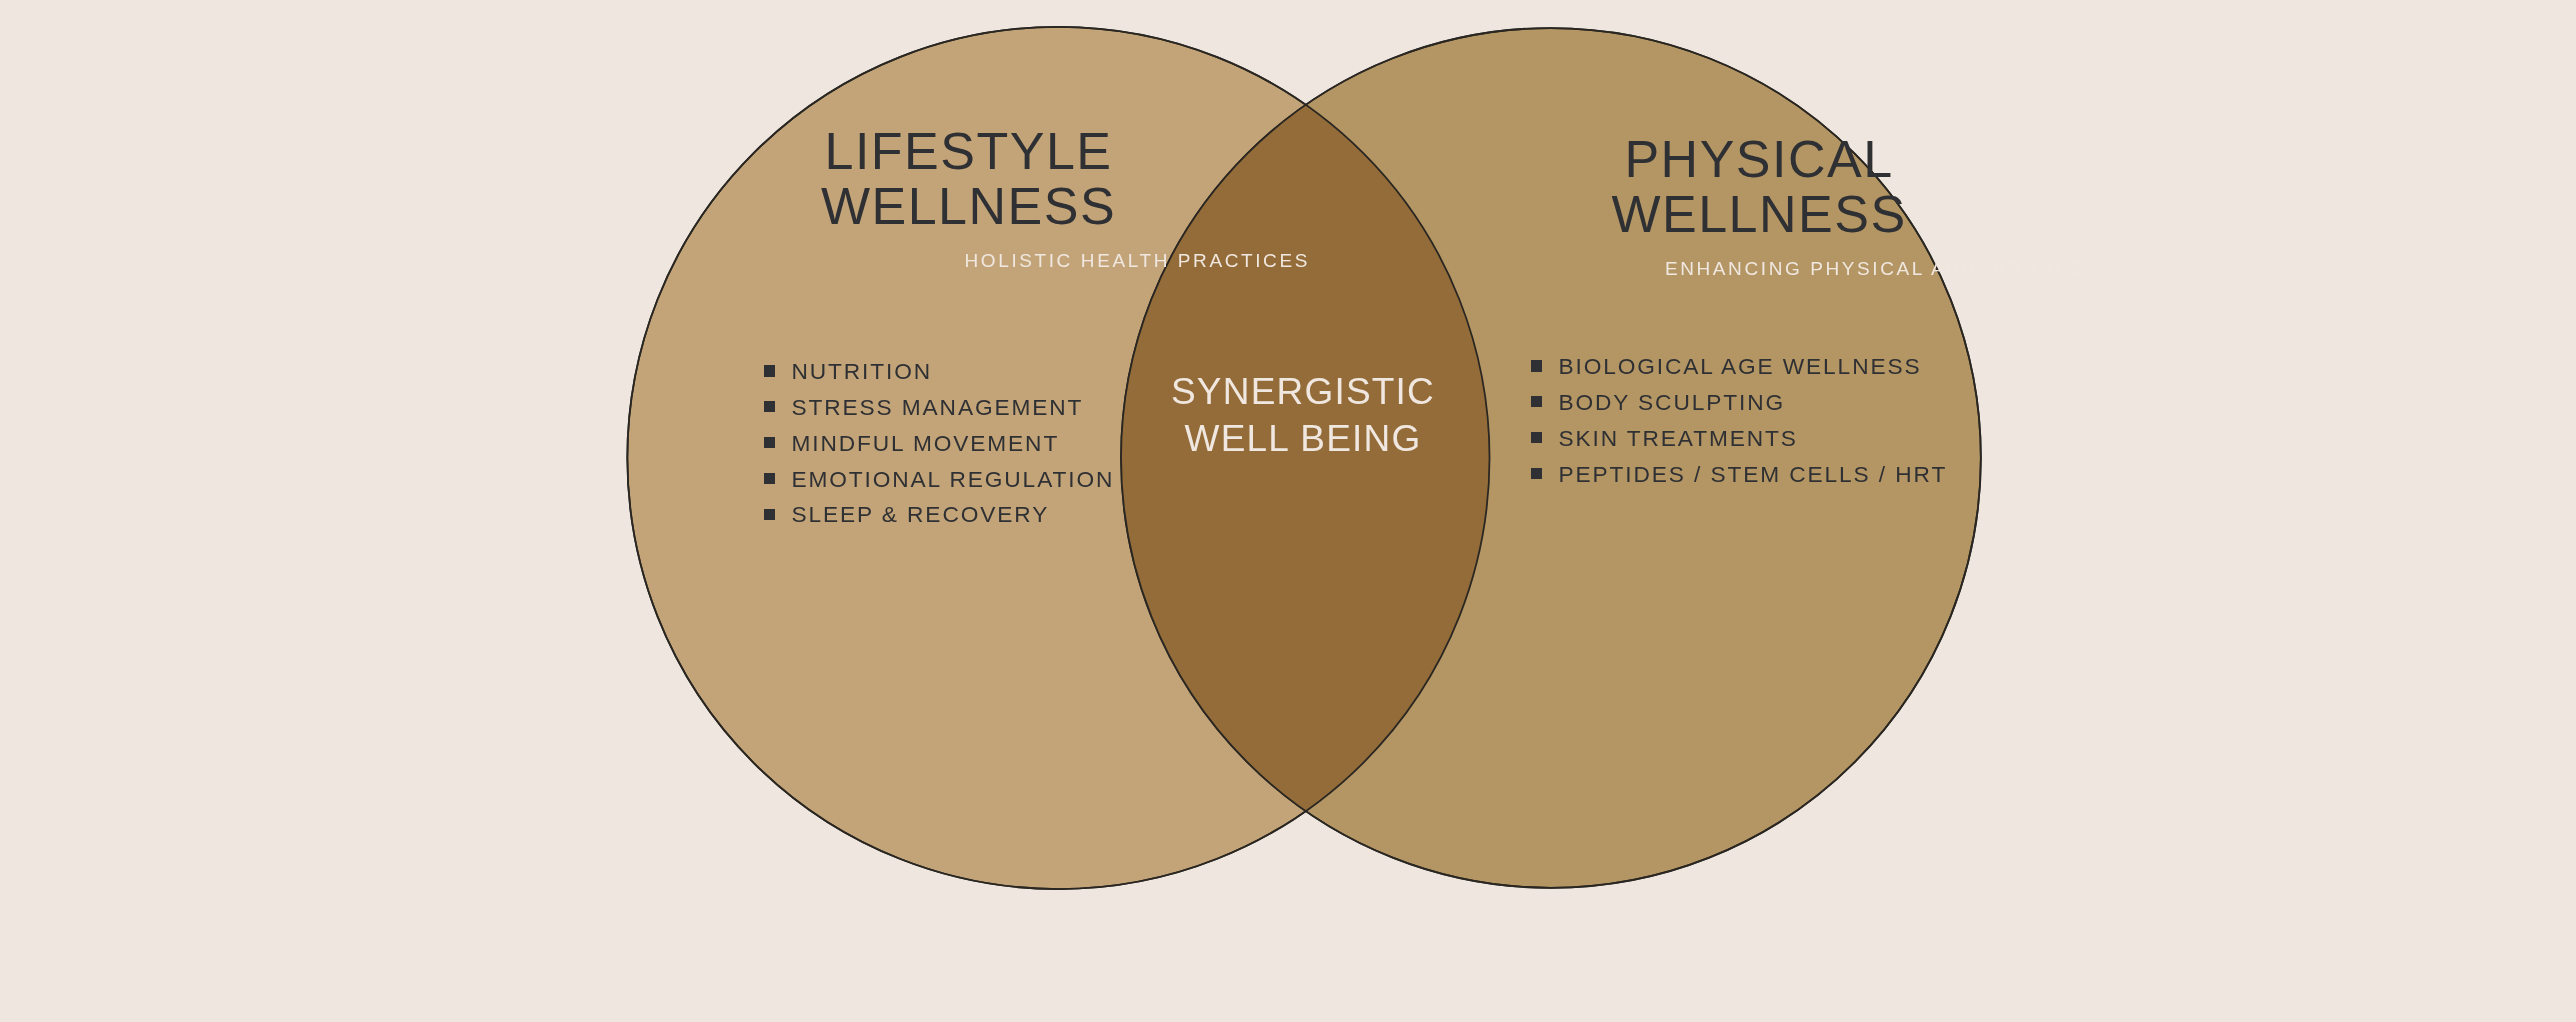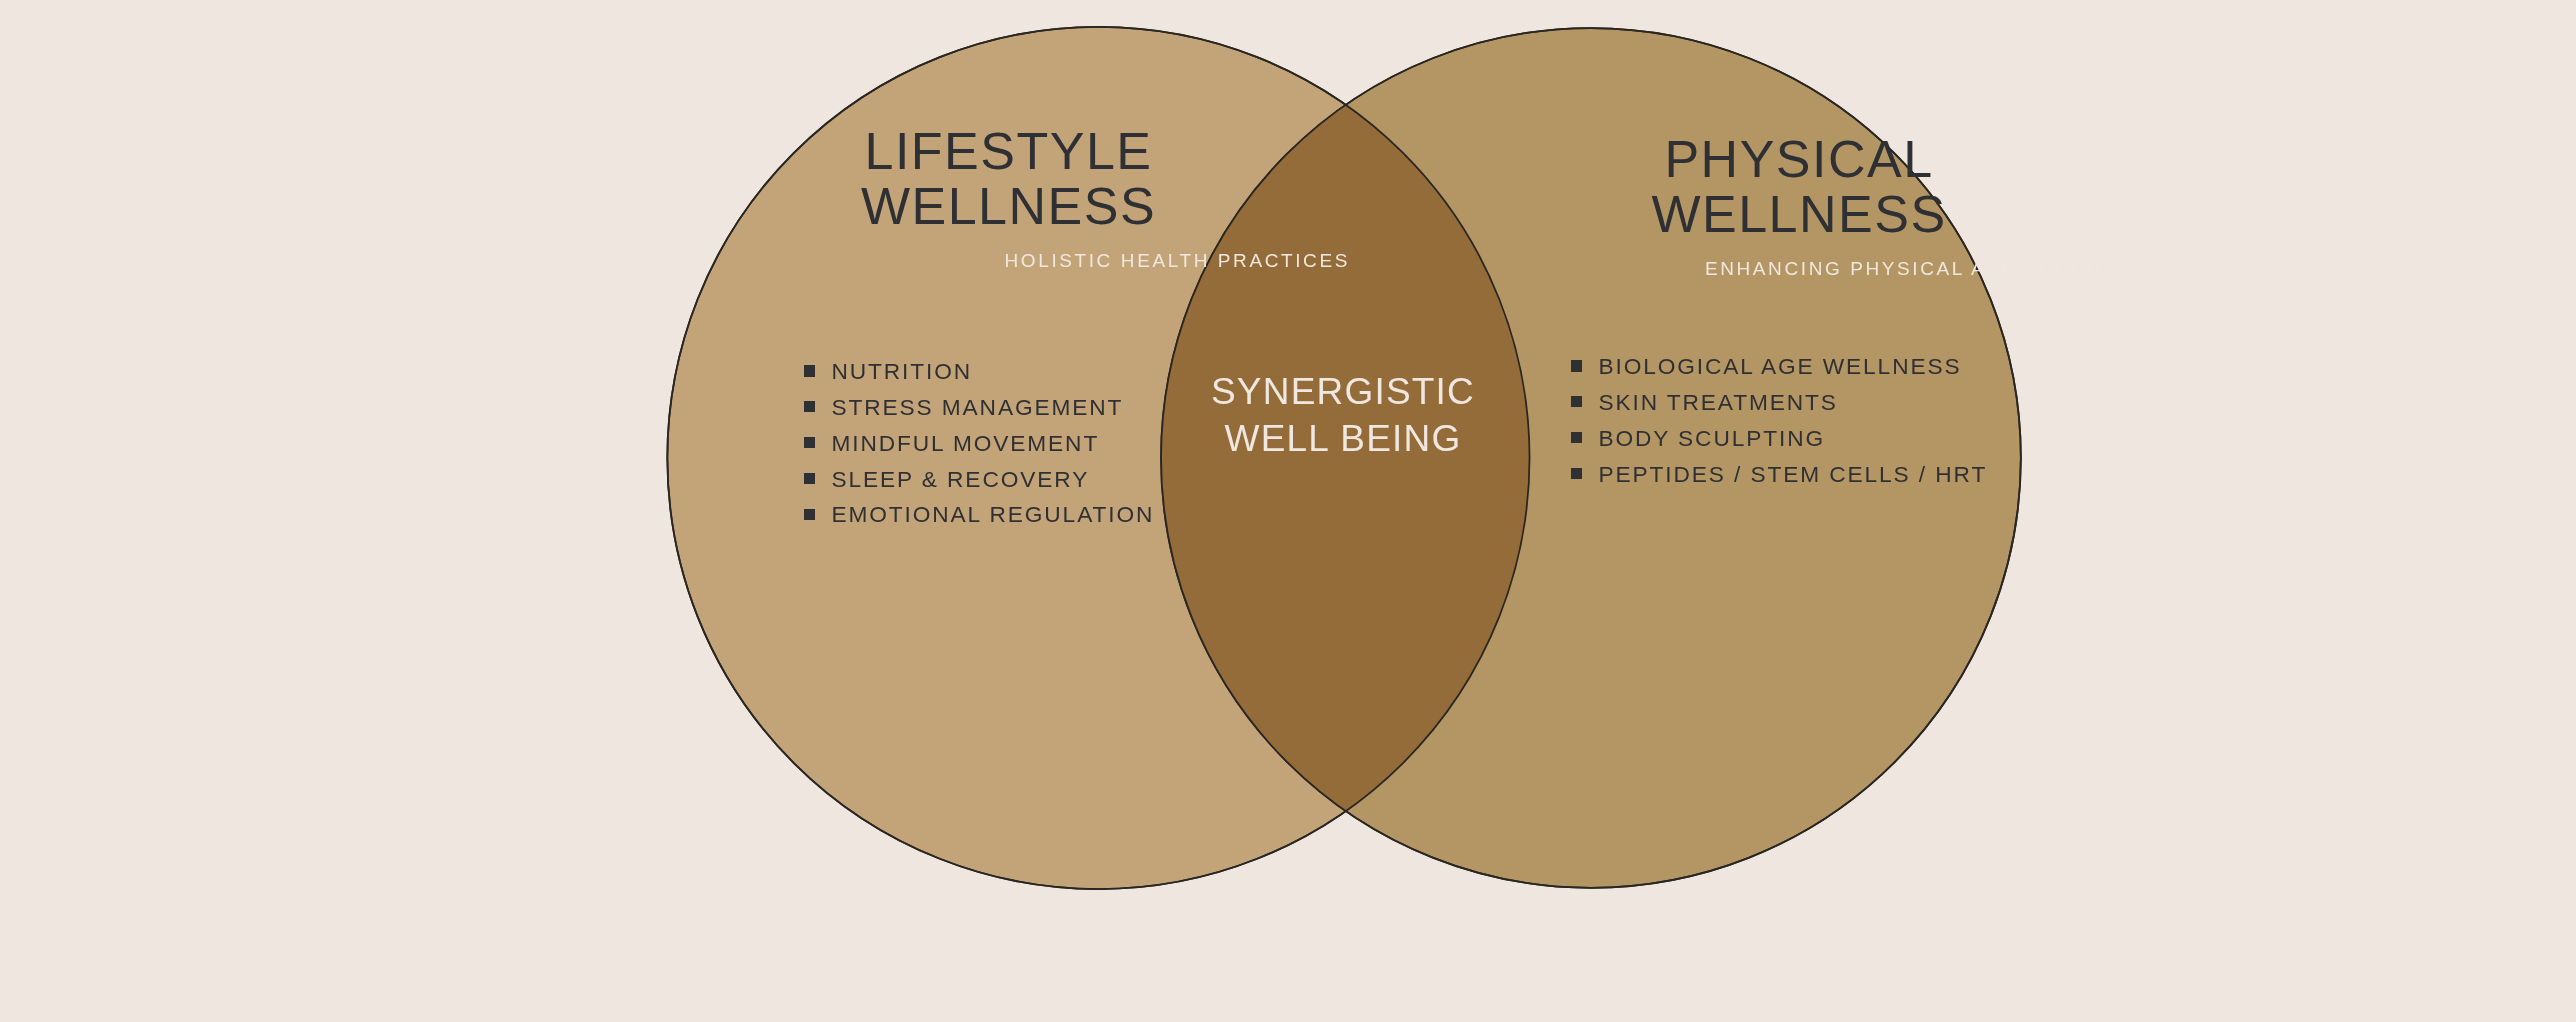--- a/index.html
+++ b/index.html
@@ -15,21 +15,20 @@
     background: #EFE7DF;
     font-family: "Liberation Sans", sans-serif;
     -webkit-font-smoothing: antialiased;
   }
 
   #venn-stage {
     position: relative;
     width: 2284px;
     height: 1022px;
     background: #EFE7DF;
-    margin-left: 40px;
   }
 
   
   #venn-canvas {
     position: absolute;
     left: 0;
     top: 0;
     width: 2576px;
     height: 1022px;
   }
@@ -167,48 +166,48 @@
       <li class="bullet-item">
         <span class="marker"></span>
         <span>STRESS MANAGEMENT</span>
       </li>
       <li class="bullet-item">
         <span class="marker"></span>
         <span>MINDFUL MOVEMENT</span>
       </li>
       <li class="bullet-item">
         <span class="marker"></span>
+        <span>EMOTIONAL REGULATION</span>
+      </li>
+      <li class="bullet-item">
+        <span class="marker"></span>
         <span>SLEEP &amp; RECOVERY</span>
-      </li>
-      <li class="bullet-item">
-        <span class="marker"></span>
-        <span>EMOTIONAL REGULATION</span>
       </li>
     </ul>
 
     <div class="panel" id="right-panel">
       <div class="heading" id="right-heading-block">
         <span class="line">PHYSICAL</span>
         <span class="line">WELLNESS</span>
       </div>
       <div class="subtitle">ENHANCING PHYSICAL APPEARANCE</div>
     </div>
 
     <ul class="bullet-list" id="right-list">
       <li class="bullet-item">
         <span class="marker"></span>
         <span>BIOLOGICAL AGE WELLNESS</span>
       </li>
       <li class="bullet-item">
         <span class="marker"></span>
+        <span>BODY SCULPTING</span>
+      </li>
+      <li class="bullet-item">
+        <span class="marker"></span>
         <span>SKIN TREATMENTS</span>
-      </li>
-      <li class="bullet-item">
-        <span class="marker"></span>
-        <span>BODY SCULPTING</span>
       </li>
       <li class="bullet-item">
         <span class="marker"></span>
         <span>PEPTIDES / STEM CELLS / HRT</span>
       </li>
     </ul>
 
     <div class="center-label" id="center-label">
       <span class="line">SYNERGISTIC</span>
       <span class="line">WELL BEING</span>

